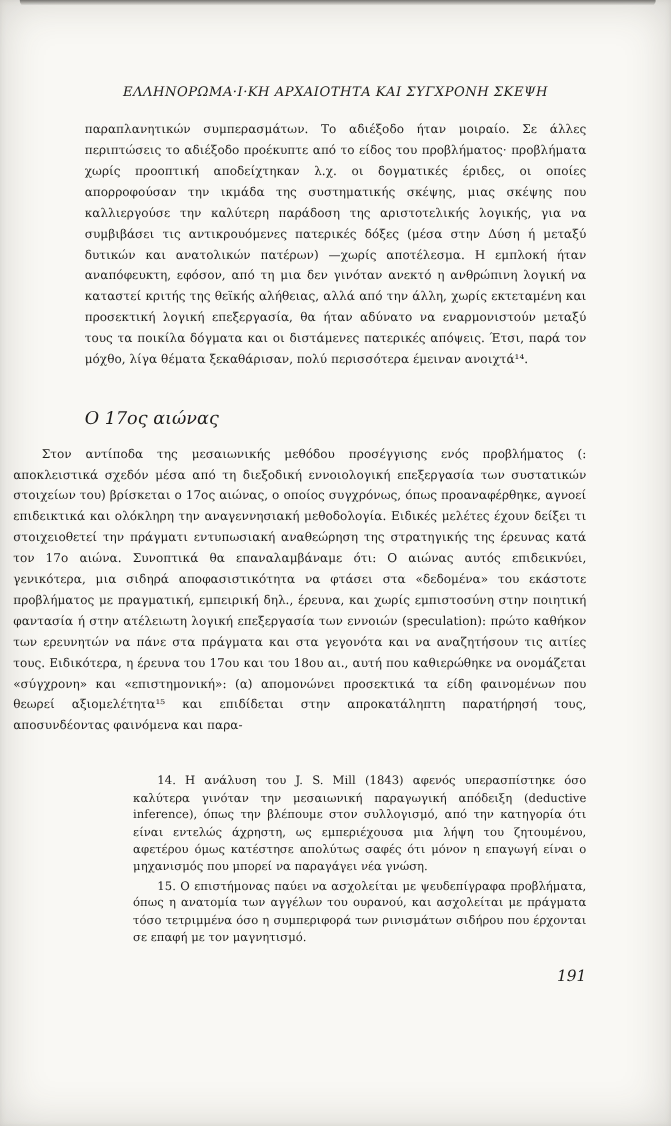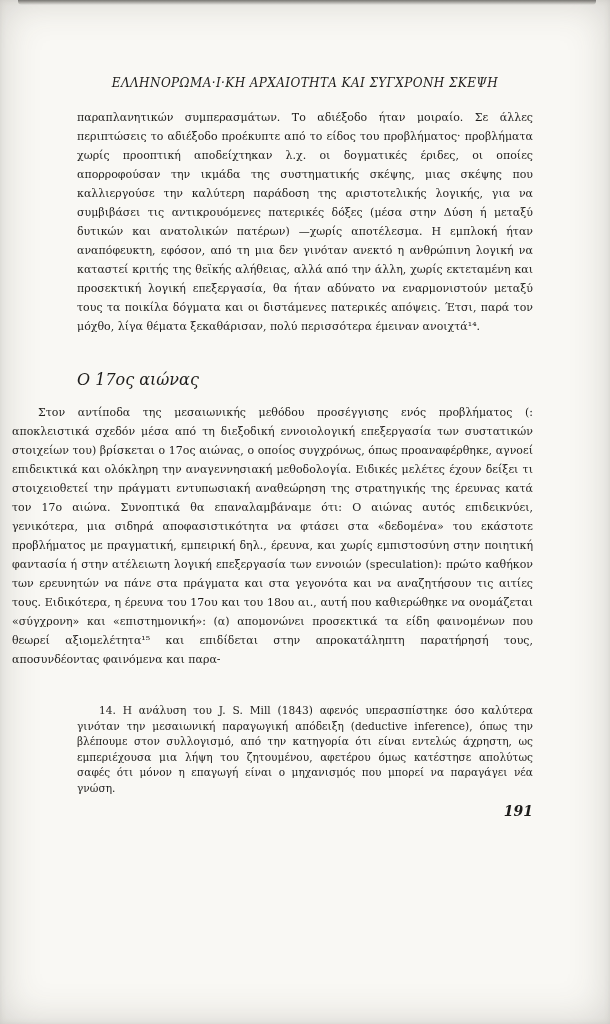--- a/index.html
+++ b/index.html
@@ -51,46 +51,47 @@
     margin-top: 14px;
     text-indent: 26px;
     margin-left: 12px;
   }
   .footnotes {
     margin: 34px 77px 0;
     font-size: 10.6px;
     line-height: 15.6px;
     text-align: justify;
   }
-  .footnote { text-indent: 22px; }
+  .footnote { text-indent: 22px; margin-left: 44px; }
   .footnote + .footnote { margin-top: 2px; }
   .page-number {
-    margin: 6px 77px 0;
+    margin: 19px 77px 0;
     text-align: right;
     font-style: italic;
-    font-weight: bold;
+    font-weight: normal;
     font-size: 14px;
   }
 </style>
 </head>
 <body>
 
 <div class="page">
 
   <div class="scan-edge-top"></div>
 
   <div class="running-head">ΕΛΛΗΝΟΡΩΜΑ·Ι·ΚΗ ΑΡΧΑΙΟΤΗΤΑ ΚΑΙ ΣΥΓΧΡΟΝΗ ΣΚΕΨΗ</div>
 
   <p class="para continuation">παραπλανητικών συμπερασμάτων. Το αδιέξοδο ήταν μοιραίο. Σε άλλες περιπτώσεις το αδιέξοδο προέκυπτε από το είδος του προβλήματος· προβλήματα χωρίς προοπτική αποδείχτηκαν λ.χ. οι δογματικές έριδες, οι οποίες απορροφούσαν την ικμάδα της συστηματικής σκέψης, μιας σκέψης που καλλιεργούσε την καλύτερη παράδοση της αριστοτελικής λογικής, για να συμβιβάσει τις αντικρουόμενες πατερικές δόξες (μέσα στην Δύση ή μεταξύ δυτικών και ανατολικών πατέρων) —χωρίς αποτέλεσμα. Η εμπλοκή ήταν αναπόφευκτη, εφόσον, από τη μια δεν γινόταν ανεκτό η ανθρώπινη λογική να καταστεί κριτής της θεϊκής αλήθειας, αλλά από την άλλη, χωρίς εκτεταμένη και προσεκτική λογική επεξεργασία, θα ήταν αδύνατο να εναρμονιστούν μεταξύ τους τα ποικίλα δόγματα και οι διστάμενες πατερικές απόψεις. Έτσι, παρά τον μόχθο, λίγα θέματα ξεκαθάρισαν, πολύ περισσότερα έμειναν ανοιχτά¹⁴.</p>
 
   <h2 class="section-heading">Ο 17ος αιώνας</h2>
 
   <p class="para indented">Στον αντίποδα της μεσαιωνικής μεθόδου προσέγγισης ενός προβλήματος (: αποκλειστικά σχεδόν μέσα από τη διεξοδική εννοιολογική επεξεργασία των συστατικών στοιχείων του) βρίσκεται ο 17ος αιώνας, ο οποίος συγχρόνως, όπως προαναφέρθηκε, αγνοεί επιδεικτικά και ολόκληρη την αναγεννησιακή μεθοδολογία. Ειδικές μελέτες έχουν δείξει τι στοιχειοθετεί την πράγματι εντυπωσιακή αναθεώρηση της στρατηγικής της έρευνας κατά τον 17ο αιώνα. Συνοπτικά θα επαναλαμβάναμε ότι: Ο αιώνας αυτός επιδεικνύει, γενικότερα, μια σιδηρά αποφασιστικότητα να φτάσει στα «δεδομένα» του εκάστοτε προβλήματος με πραγματική, εμπειρική δηλ., έρευνα, και χωρίς εμπιστοσύνη στην ποιητική φαντασία ή στην ατέλειωτη λογική επεξεργασία των εννοιών (speculation): πρώτο καθήκον των ερευνητών να πάνε στα πράγματα και στα γεγονότα και να αναζητήσουν τις αιτίες τους. Ειδικότερα, η έρευνα του 17ου και του 18ου αι., αυτή που καθιερώθηκε να ονομάζεται «σύγχρονη» και «επιστημονική»: (α) απομονώνει προσεκτικά τα είδη φαινομένων που θεωρεί αξιομελέτητα¹⁵ και επιδίδεται στην απροκατάληπτη παρατήρησή τους, αποσυνδέοντας φαινόμενα και παρα-</p>
 
   <div class="footnotes">
     <p class="footnote">14. Η ανάλυση του J. S. Mill (1843) αφενός υπερασπίστηκε όσο καλύτερα γινόταν την μεσαιωνική παραγωγική απόδειξη (deductive inference), όπως την βλέπουμε στον συλλογισμό, από την κατηγορία ότι είναι εντελώς άχρηστη, ως εμπεριέχουσα μια λήψη του ζητουμένου, αφετέρου όμως κατέστησε απολύτως σαφές ότι μόνον η επαγωγή είναι ο μηχανισμός που μπορεί να παραγάγει νέα γνώση.</p>
+    <p class="footnote">15. Ο επιστήμονας παύει να ασχολείται με ψευδεπίγραφα προβλήματα, όπως η ανατομία των αγγέλων του ουρανού, και ασχολείται με πράγματα τόσο τετριμμένα όσο η συμπεριφορά των ρινισμάτων σιδήρου που έρχονται σε επαφή με τον μαγνητισμό.</p>
   </div>
 
   <div class="page-number">191</div>
 
   <div class="scan-vignette"></div>
 
 </div>
 
 </body></html>

